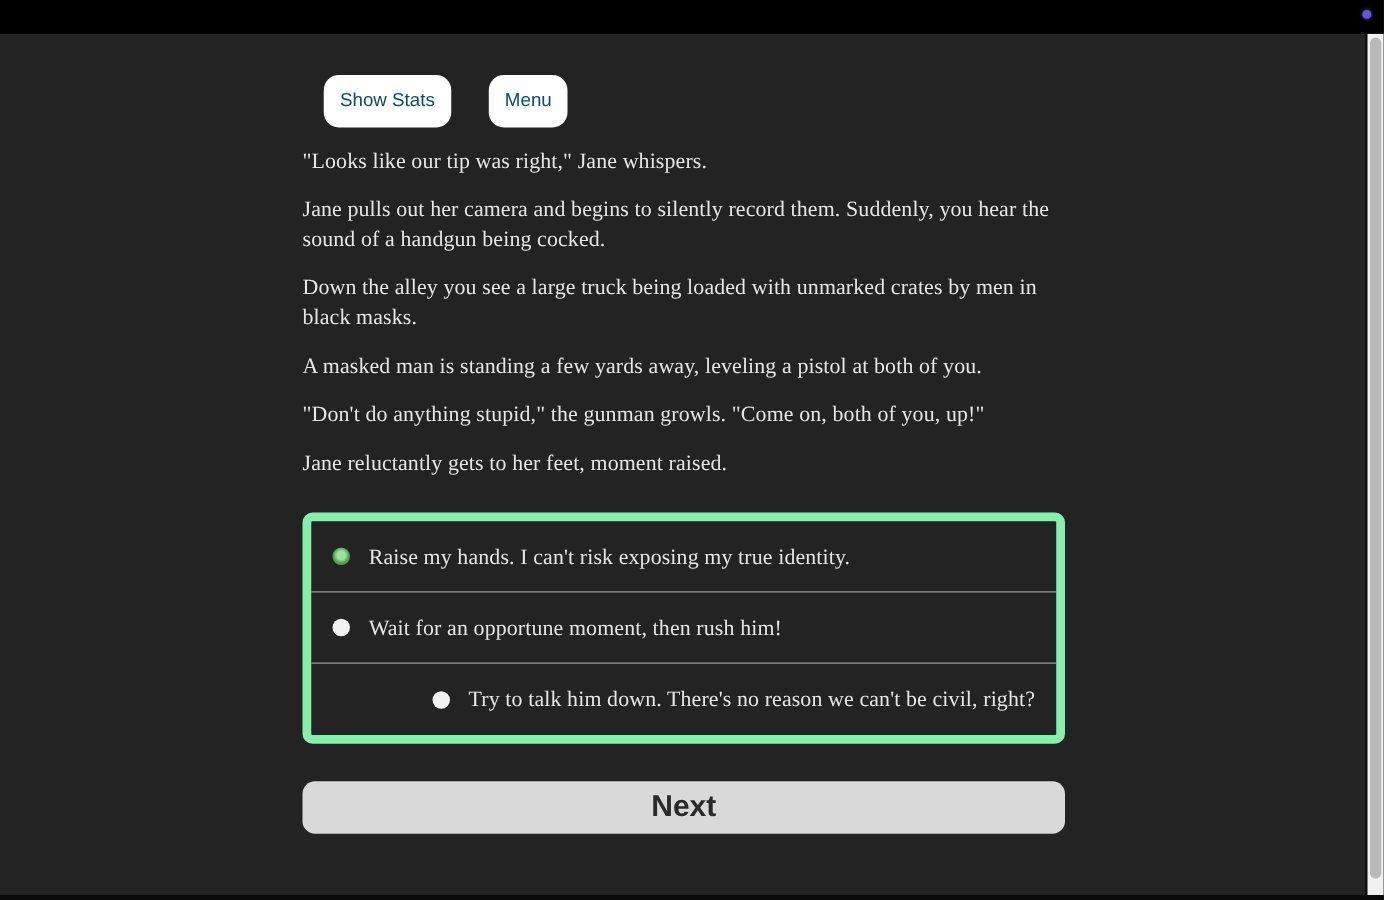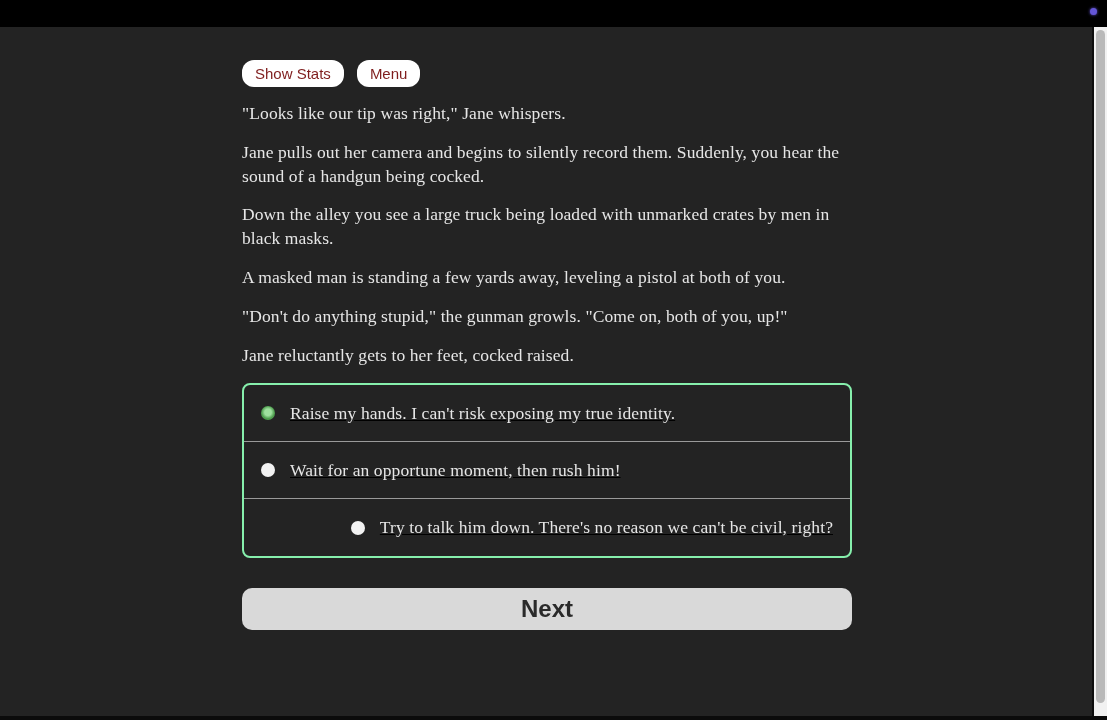--- a/index.html
+++ b/index.html
@@ -63,44 +63,44 @@
   }
 
   .toolbar {
     display: flex;
     gap: 13px;
     margin-bottom: 12px;
   }
   .pill-button {
     font-family: "Liberation Sans", sans-serif;
     font-size: 15px;
-    color: #7f1d1d;
+    color: #0c4a6e;
     background: #ffffff;
     border: none;
     border-radius: 12px;
-    height: 27px;
+    height: 42px;
     padding: 0 13px;
     line-height: 26px;
     cursor: pointer;
+    margin-left: 17px;
   }
 
   .story p {
     color: #e6e6e6;
     font-size: 17.5px;
     line-height: 1.36;
     margin: 15px 0;
     letter-spacing: 0.1px;
   }
 
   .choices-box {
-    margin-top: 16px;
-    border: 2px solid #86efac;
+    margin-top: 28px;
+    border: 7px solid #86efac;
     border-radius: 8px;
     overflow: hidden;
-    text-decoration: underline;
   }
   .choice-row {
     display: flex;
     align-items: center;
     height: 57px;
     padding: 0 17px;
     border-bottom: 1px solid #9a9a9a;
     cursor: pointer;
   }
   .choice-row:last-child { border-bottom: none; justify-content: flex-end; }
@@ -148,21 +148,21 @@
     <button class="pill-button">Show Stats</button>
     <button class="pill-button">Menu</button>
   </div>
 
   <div class="story">
     <p>"Looks like our tip was right," Jane whispers.</p>
     <p>Jane pulls out her camera and begins to silently record them. Suddenly, you hear the sound of a handgun being cocked.</p>
     <p>Down the alley you see a large truck being loaded with unmarked crates by men in black masks.</p>
     <p>A masked man is standing a few yards away, leveling a pistol at both of you.</p>
     <p>"Don't do anything stupid," the gunman growls. "Come on, both of you, up!"</p>
-    <p>Jane reluctantly gets to her feet, cocked raised.</p>
+    <p>Jane reluctantly gets to her feet, moment raised.</p>
   </div>
 
   <div class="choices-box">
     <div class="choice-row">
       <span class="radio selected"></span>
       <span class="choice-label">Raise my hands. I can't risk exposing my true identity.</span>
     </div>
     <div class="choice-row">
       <span class="radio"></span>
       <span class="choice-label">Wait for an opportune moment, then rush him!</span>

